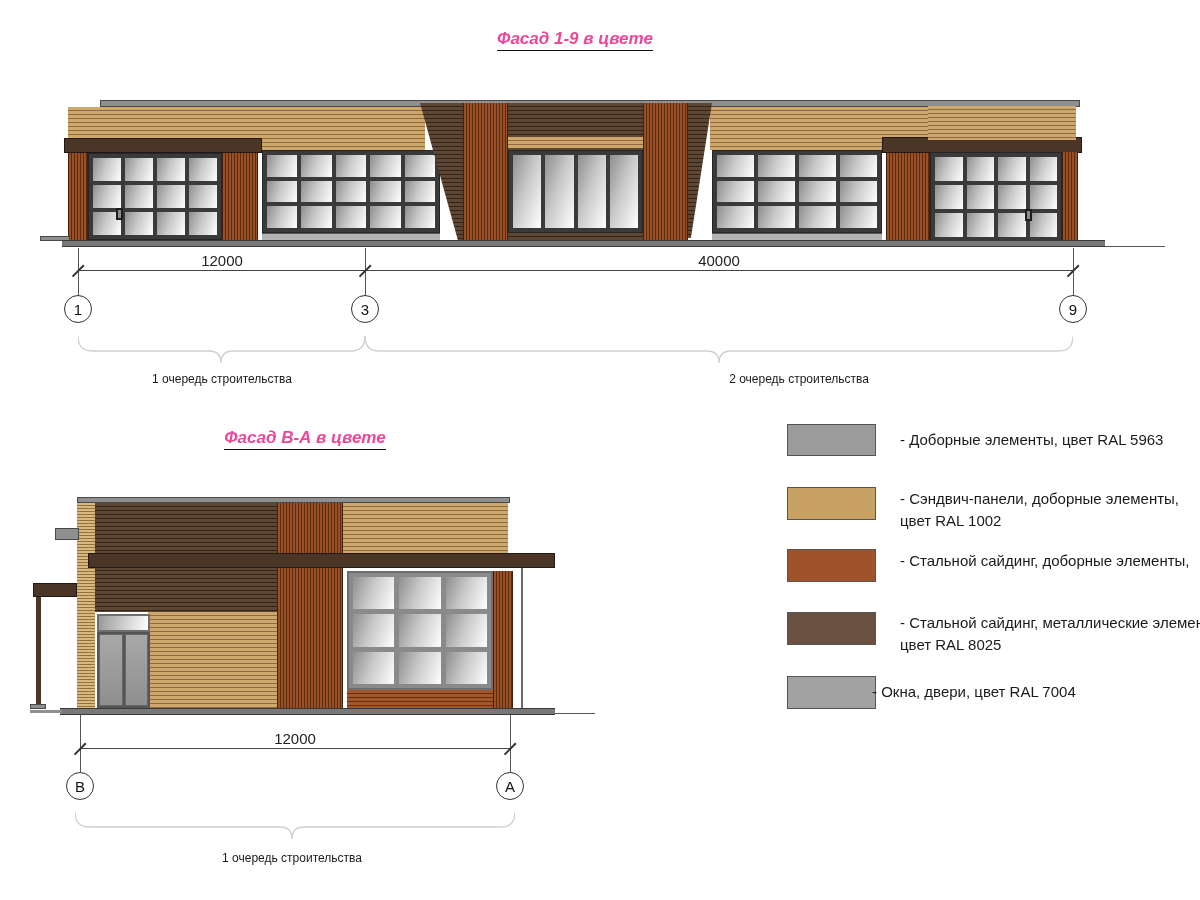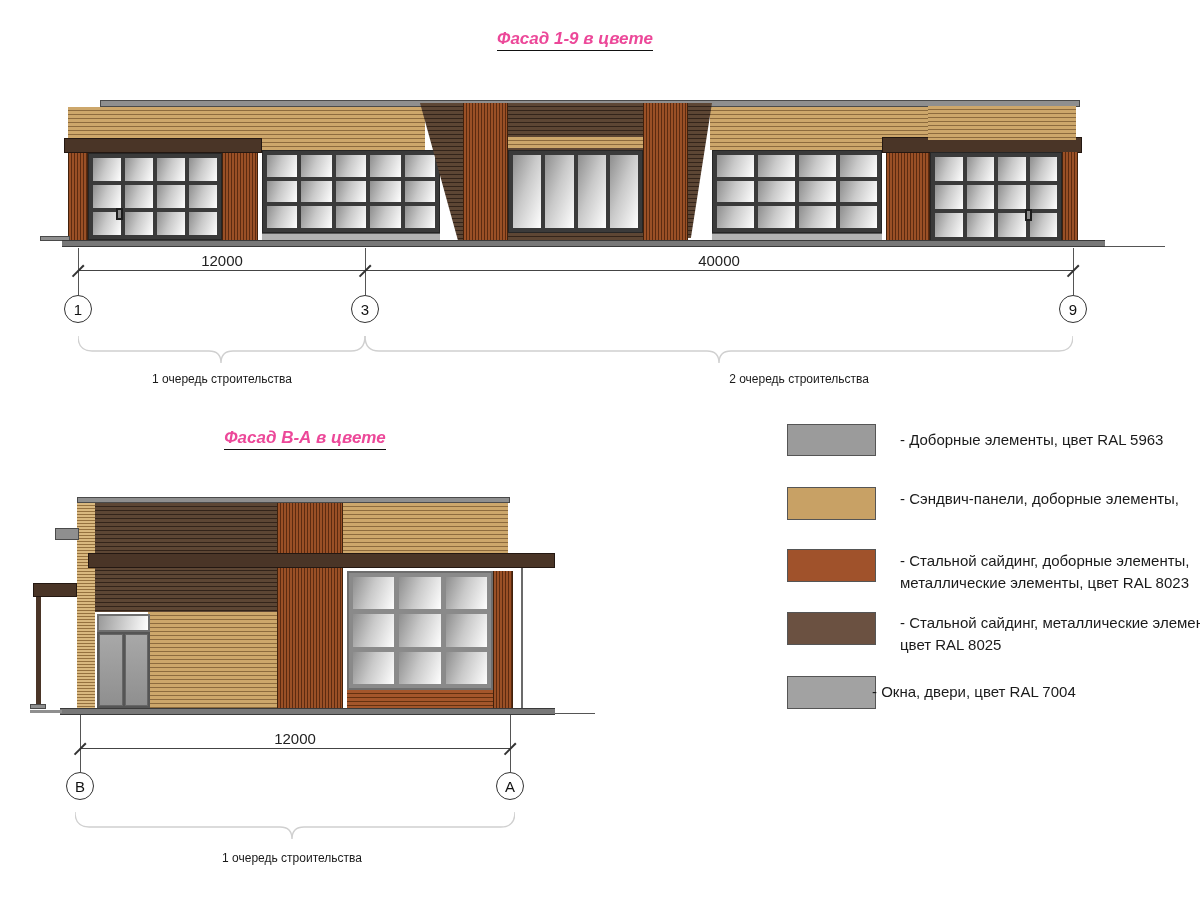--- a/index.html
+++ b/index.html
@@ -217,26 +217,26 @@
   <div class="abs phase" style="left:142px;top:851px;">1 очередь строительства</div>
 
   <div class="abs sw" style="top: 424px; height: 32px; background: rgb(155, 155, 155);"></div>
   <div class="abs ltxt" style="left:900px;top:429px;">
     <div>- Доборные элементы, цвет RAL 5963</div>
   </div>
 
   <div class="abs sw" style="top: 487px; height: 33px; background: rgb(200, 161, 101);"></div>
   <div class="abs ltxt" style="left:900px;top:488px;">
     <div>- Сэндвич-панели, доборные элементы,</div>
+    <div>цвет RAL 1002</div>
   </div>
 
   <div class="abs sw" style="top: 549px; height: 33px; background: rgb(160, 82, 43);"></div>
   <div class="abs ltxt" style="left:900px;top:550px;">
     <div>- Стальной сайдинг, доборные элементы,</div>
-    <div>металлические элементы, цвет RAL 8023</div>
   </div>
 
   <div class="abs sw" style="top: 612px; height: 33px; background: rgb(107, 81, 65);"></div>
   <div class="abs ltxt" style="left:900px;top:612px;">
     <div>- Стальной сайдинг, металлические элемен</div>
     <div>цвет RAL 8025</div>
   </div>
 
   <div class="abs sw" style="top: 676px; height: 33px; background: rgb(162, 162, 162);"></div>
   <div class="abs ltxt" style="left:872px;top:681px;">

